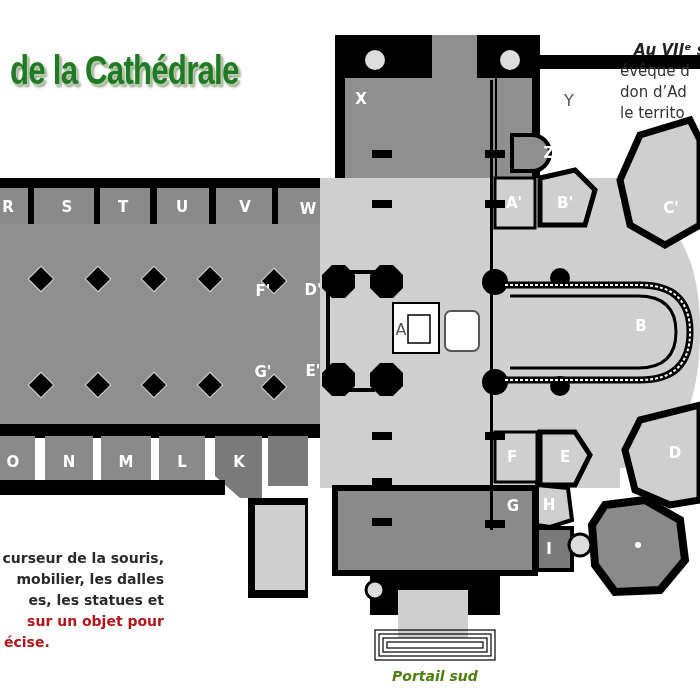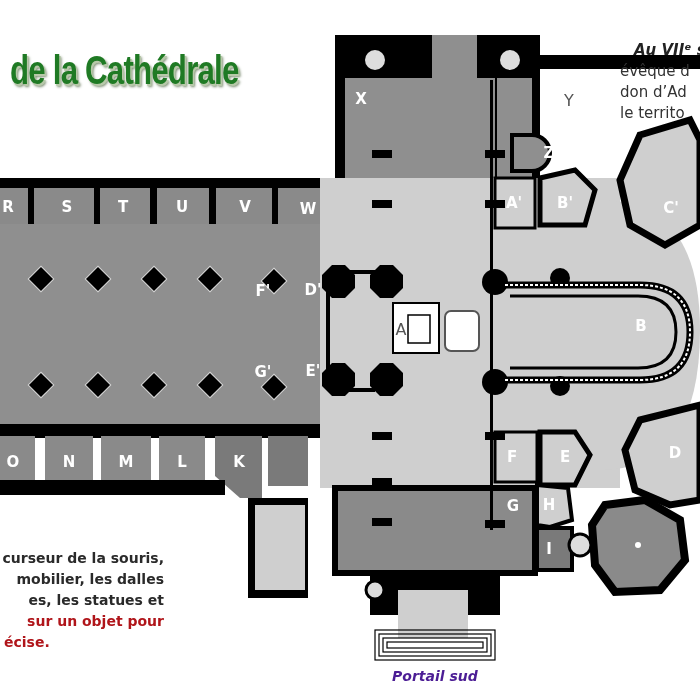--- a/index.html
+++ b/index.html
@@ -16,21 +16,21 @@
     font-size: 15px; line-height: 21px; color: #333; white-space: nowrap;
   }
   .intro .l1 { font-style: italic; padding-left: 14px; font-weight: bold; color:#222; }
   .help {
     left: -6px; top: 548px; width: 170px; font-family: "DejaVu Sans", sans-serif; font-size: 14px; line-height: 21px;
     color: #2a2a2a; font-weight: bold; text-align: justify;
   }
   .help .red { color: #b0151a; }
   .portail {
     left: 392px; top: 668px; font-family: "DejaVu Sans", sans-serif; font-style: italic; font-weight: bold;
-    font-size: 14px; color: #4c1d95;
+    font-size: 14px; color: #4d7c0f;
   }
   .room-label {
     position: absolute; font-family: "DejaVu Sans", sans-serif; font-weight: bold; color: #ffffff;
     font-size: 15px; transform: translate(-50%, -50%); cursor: pointer; white-space: nowrap;
   }
   .room-label.dark { color: #555; font-weight: normal; font-size: 16px; }
   svg { position: absolute; left: 0; top: 0; }
   .zone { cursor: pointer; }
 </style>
 </head>

